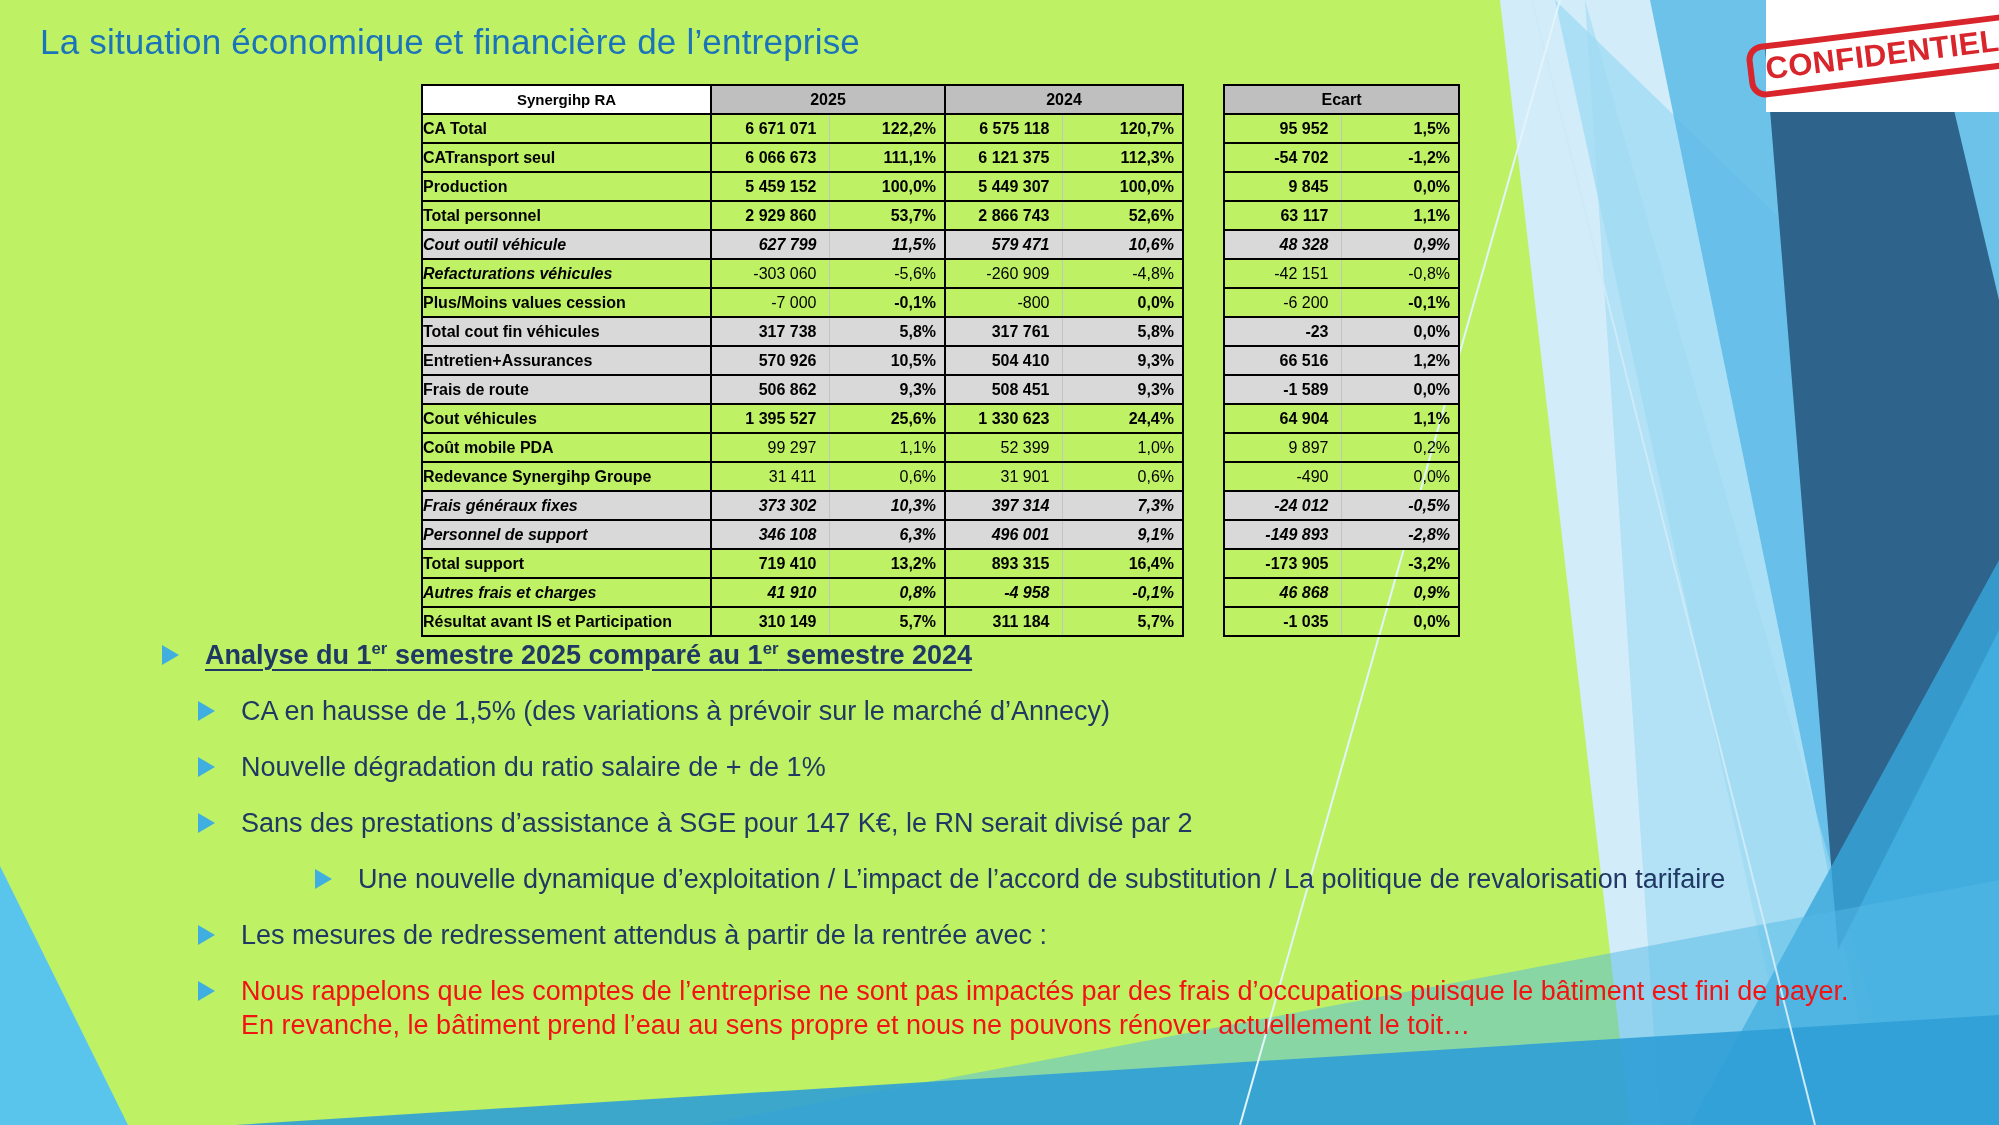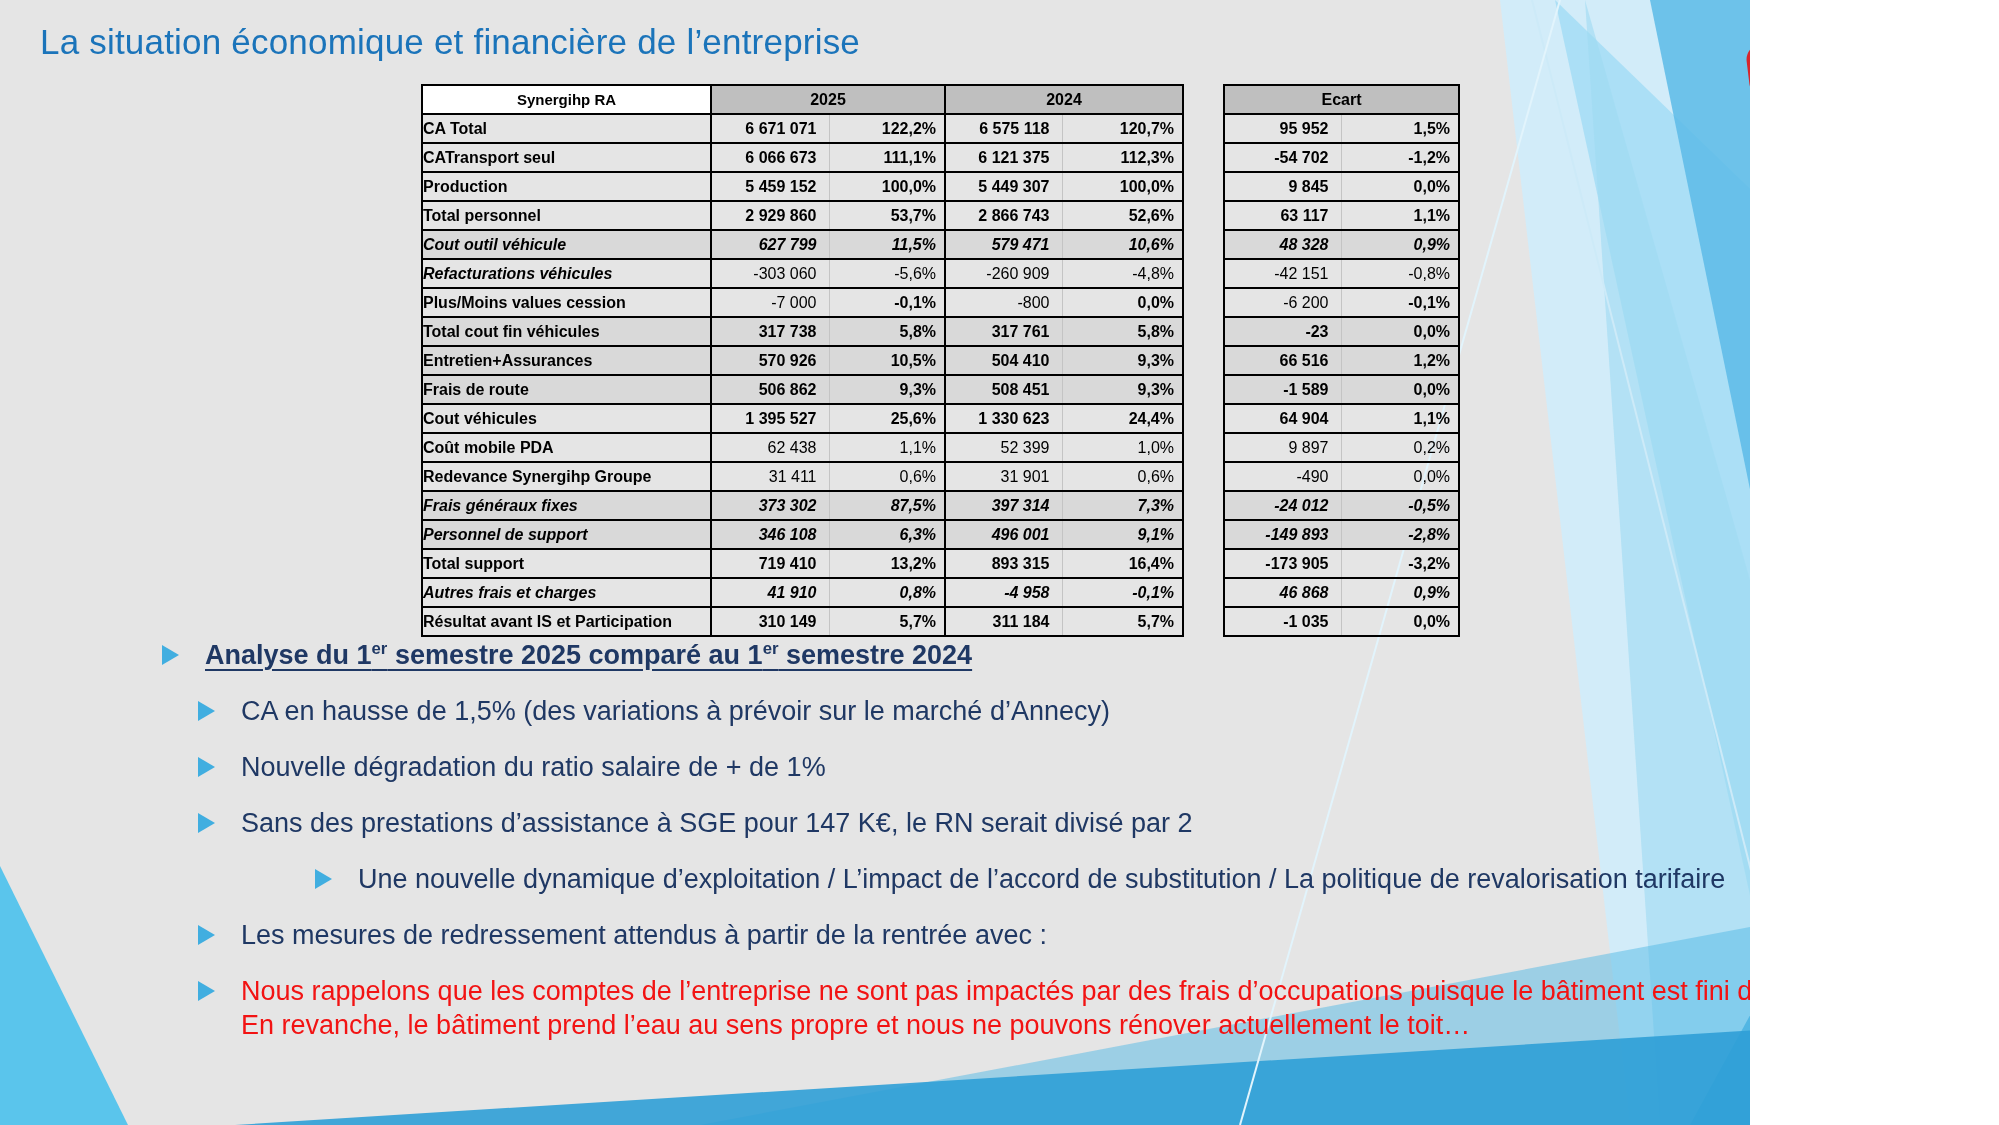--- a/index.html
+++ b/index.html
@@ -1,16 +1,16 @@
 <!DOCTYPE html>
 <html style="--title-blue: #1b74ba; --body-navy: #1f3864; --alert-red: #f21313; --stamp-red: #d8262c; --arrow-blue: #41aee0; --header-gray: #bfbfbf; --row-gray: #d9d9d9;"><head>
 <meta charset="utf-8">
 <style>
   html,body{margin:0;padding:0;background:#fff;}
-  .slide{position:relative;width:1750px;height:1125px;background:#e5e5e5;overflow:hidden;
+  .slide{position:relative;width:1999px;height:1125px;background:#bef264;overflow:hidden;
          font-family:"Liberation Sans",sans-serif;color:#000;}
   .bg{position:absolute;left:0;top:0;z-index:0;}
   
   .title{position:absolute;left:40px;top:22px;z-index:1;font-size:35px;font-weight:400;
          color:var(--title-blue);letter-spacing:.2px;}
   
   .stamp-wrap{position:absolute;left:1766px;top:0;width:233px;height:112px;background:#fff;
               display:flex;align-items:center;justify-content:center;z-index:3;}
   .stamp{transform:rotate(-7deg);border:6px solid var(--stamp-red);border-radius:16px;
          padding:2px 12px 4px;color:var(--stamp-red);font-weight:bold;font-size:31px;
@@ -159,36 +159,36 @@
           </tr>
           <tr class="drow">
             <td class="lbl fb">Cout véhicules</td>
             <td class="val fb">1 395 527</td>
             <td class="pct fb">25,6%</td>
             <td class="val yr fb">1 330 623</td>
             <td class="pct fb">24,4%</td>
           </tr>
           <tr class="drow">
             <td class="lbl fb">Coût mobile PDA</td>
-            <td class="val fn">62 438</td>
+            <td class="val fn">99 297</td>
             <td class="pct fn">1,1%</td>
             <td class="val yr fn">52 399</td>
             <td class="pct fn">1,0%</td>
           </tr>
           <tr class="drow">
             <td class="lbl fb">Redevance Synergihp Groupe</td>
             <td class="val fn">31 411</td>
             <td class="pct fn">0,6%</td>
             <td class="val yr fn">31 901</td>
             <td class="pct fn">0,6%</td>
           </tr>
           <tr class="drow bg-g">
             <td class="lbl fbi">Frais généraux fixes</td>
             <td class="val fbi">373 302</td>
-            <td class="pct fbi">87,5%</td>
+            <td class="pct fbi">10,3%</td>
             <td class="val yr fbi">397 314</td>
             <td class="pct fbi">7,3%</td>
           </tr>
           <tr class="drow bg-g">
             <td class="lbl fbi">Personnel de support</td>
             <td class="val fbi">346 108</td>
             <td class="pct fbi">6,3%</td>
             <td class="val yr fbi">496 001</td>
             <td class="pct fbi">9,1%</td>
           </tr>

